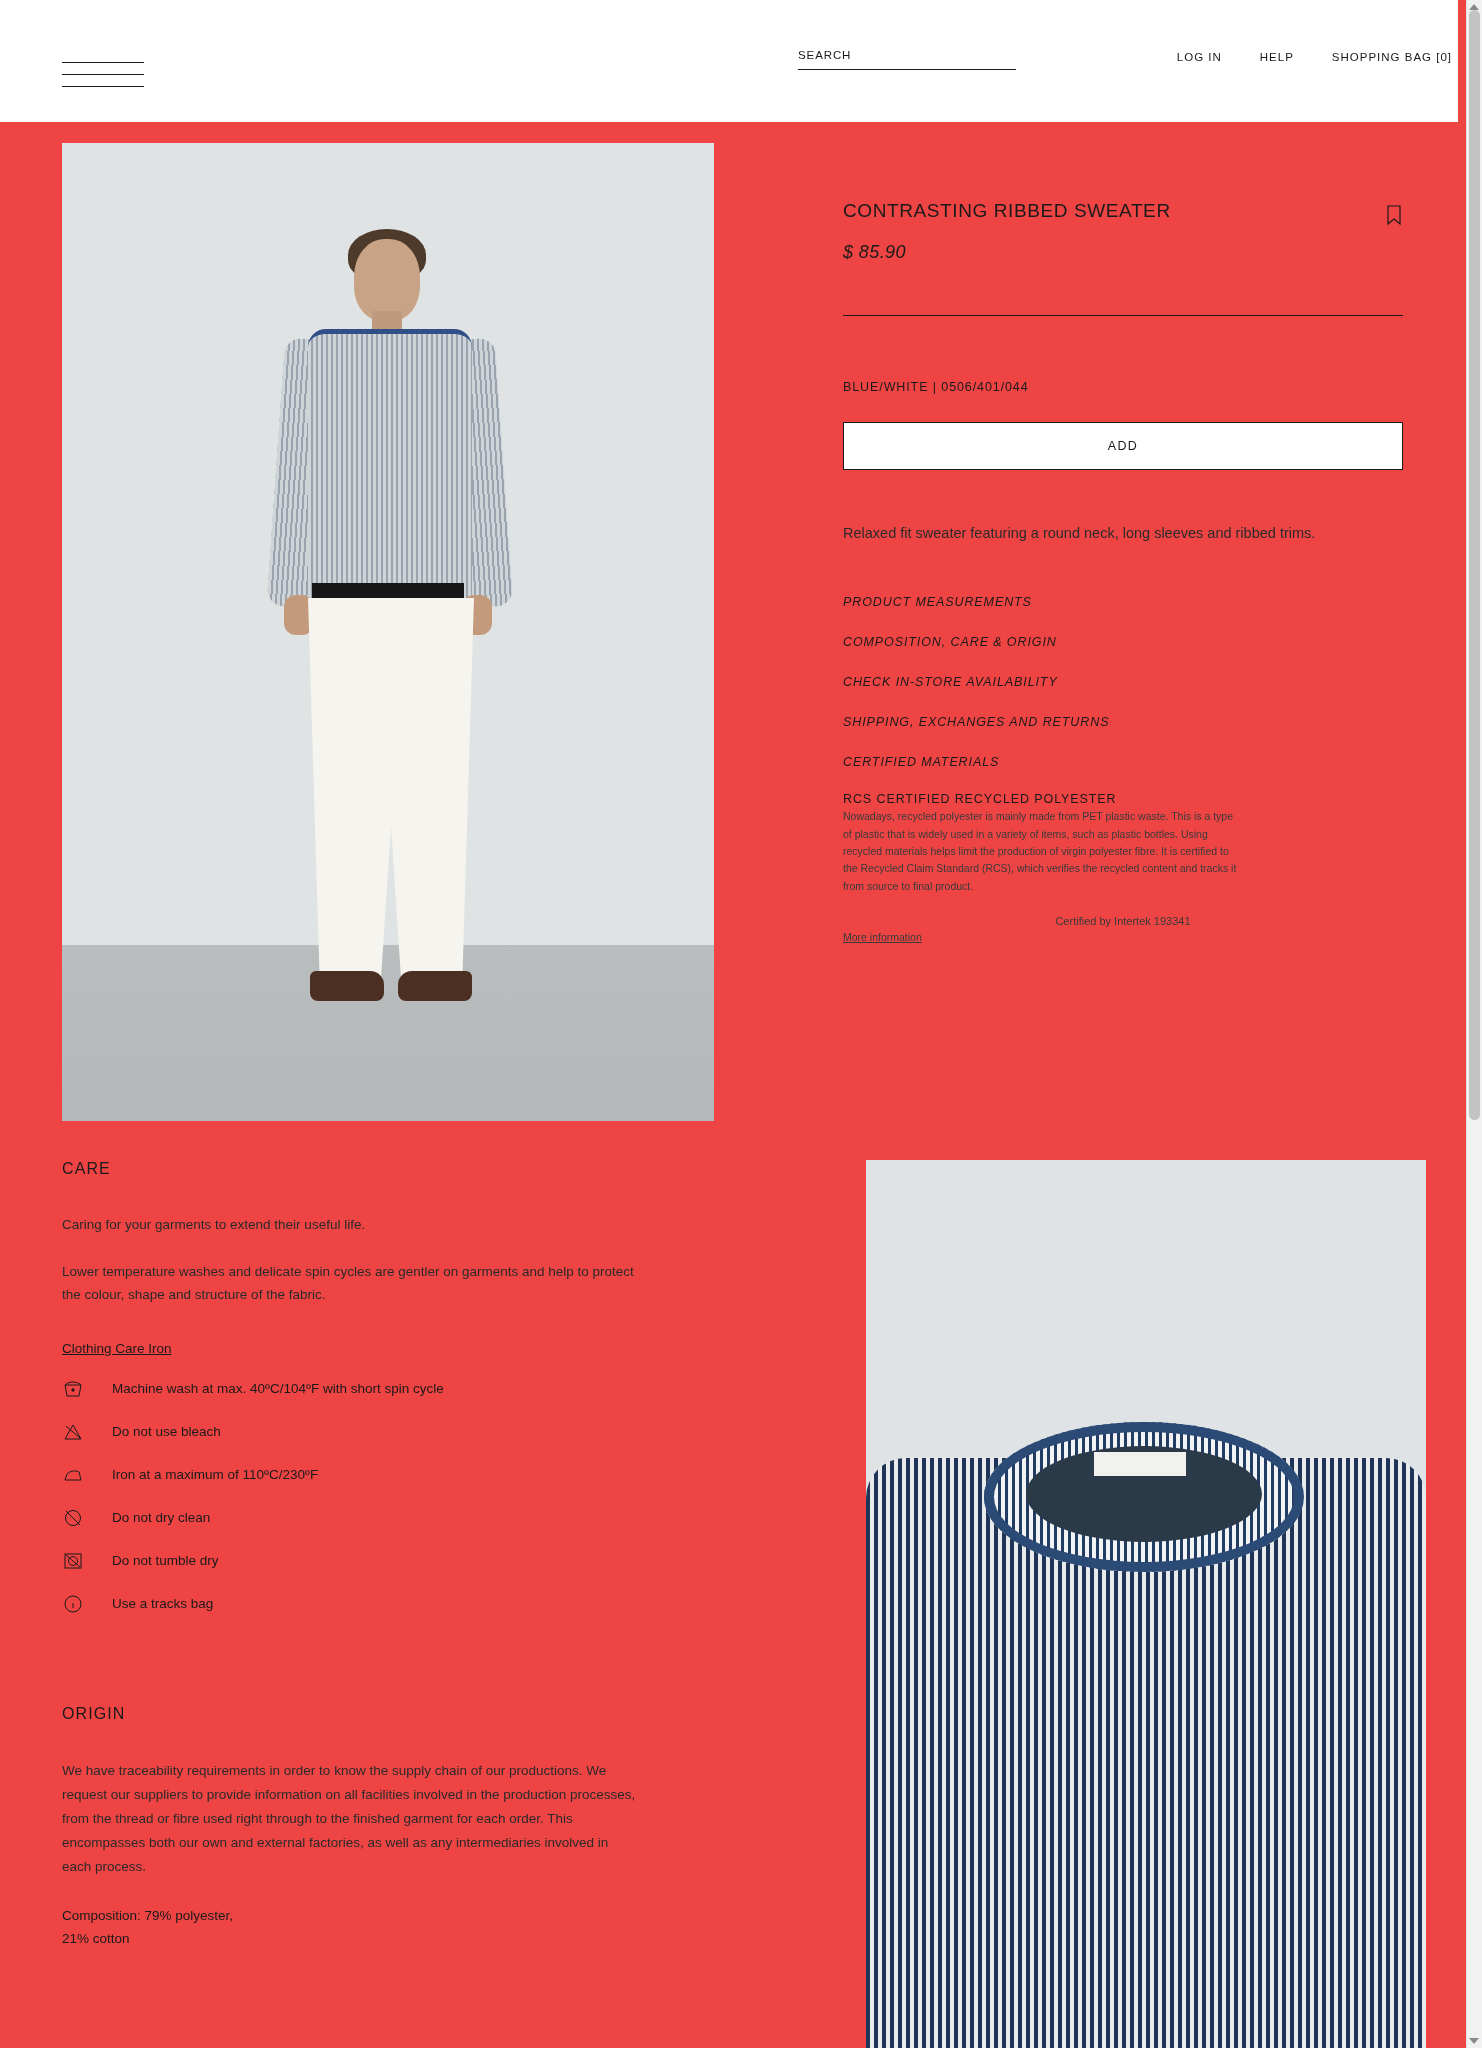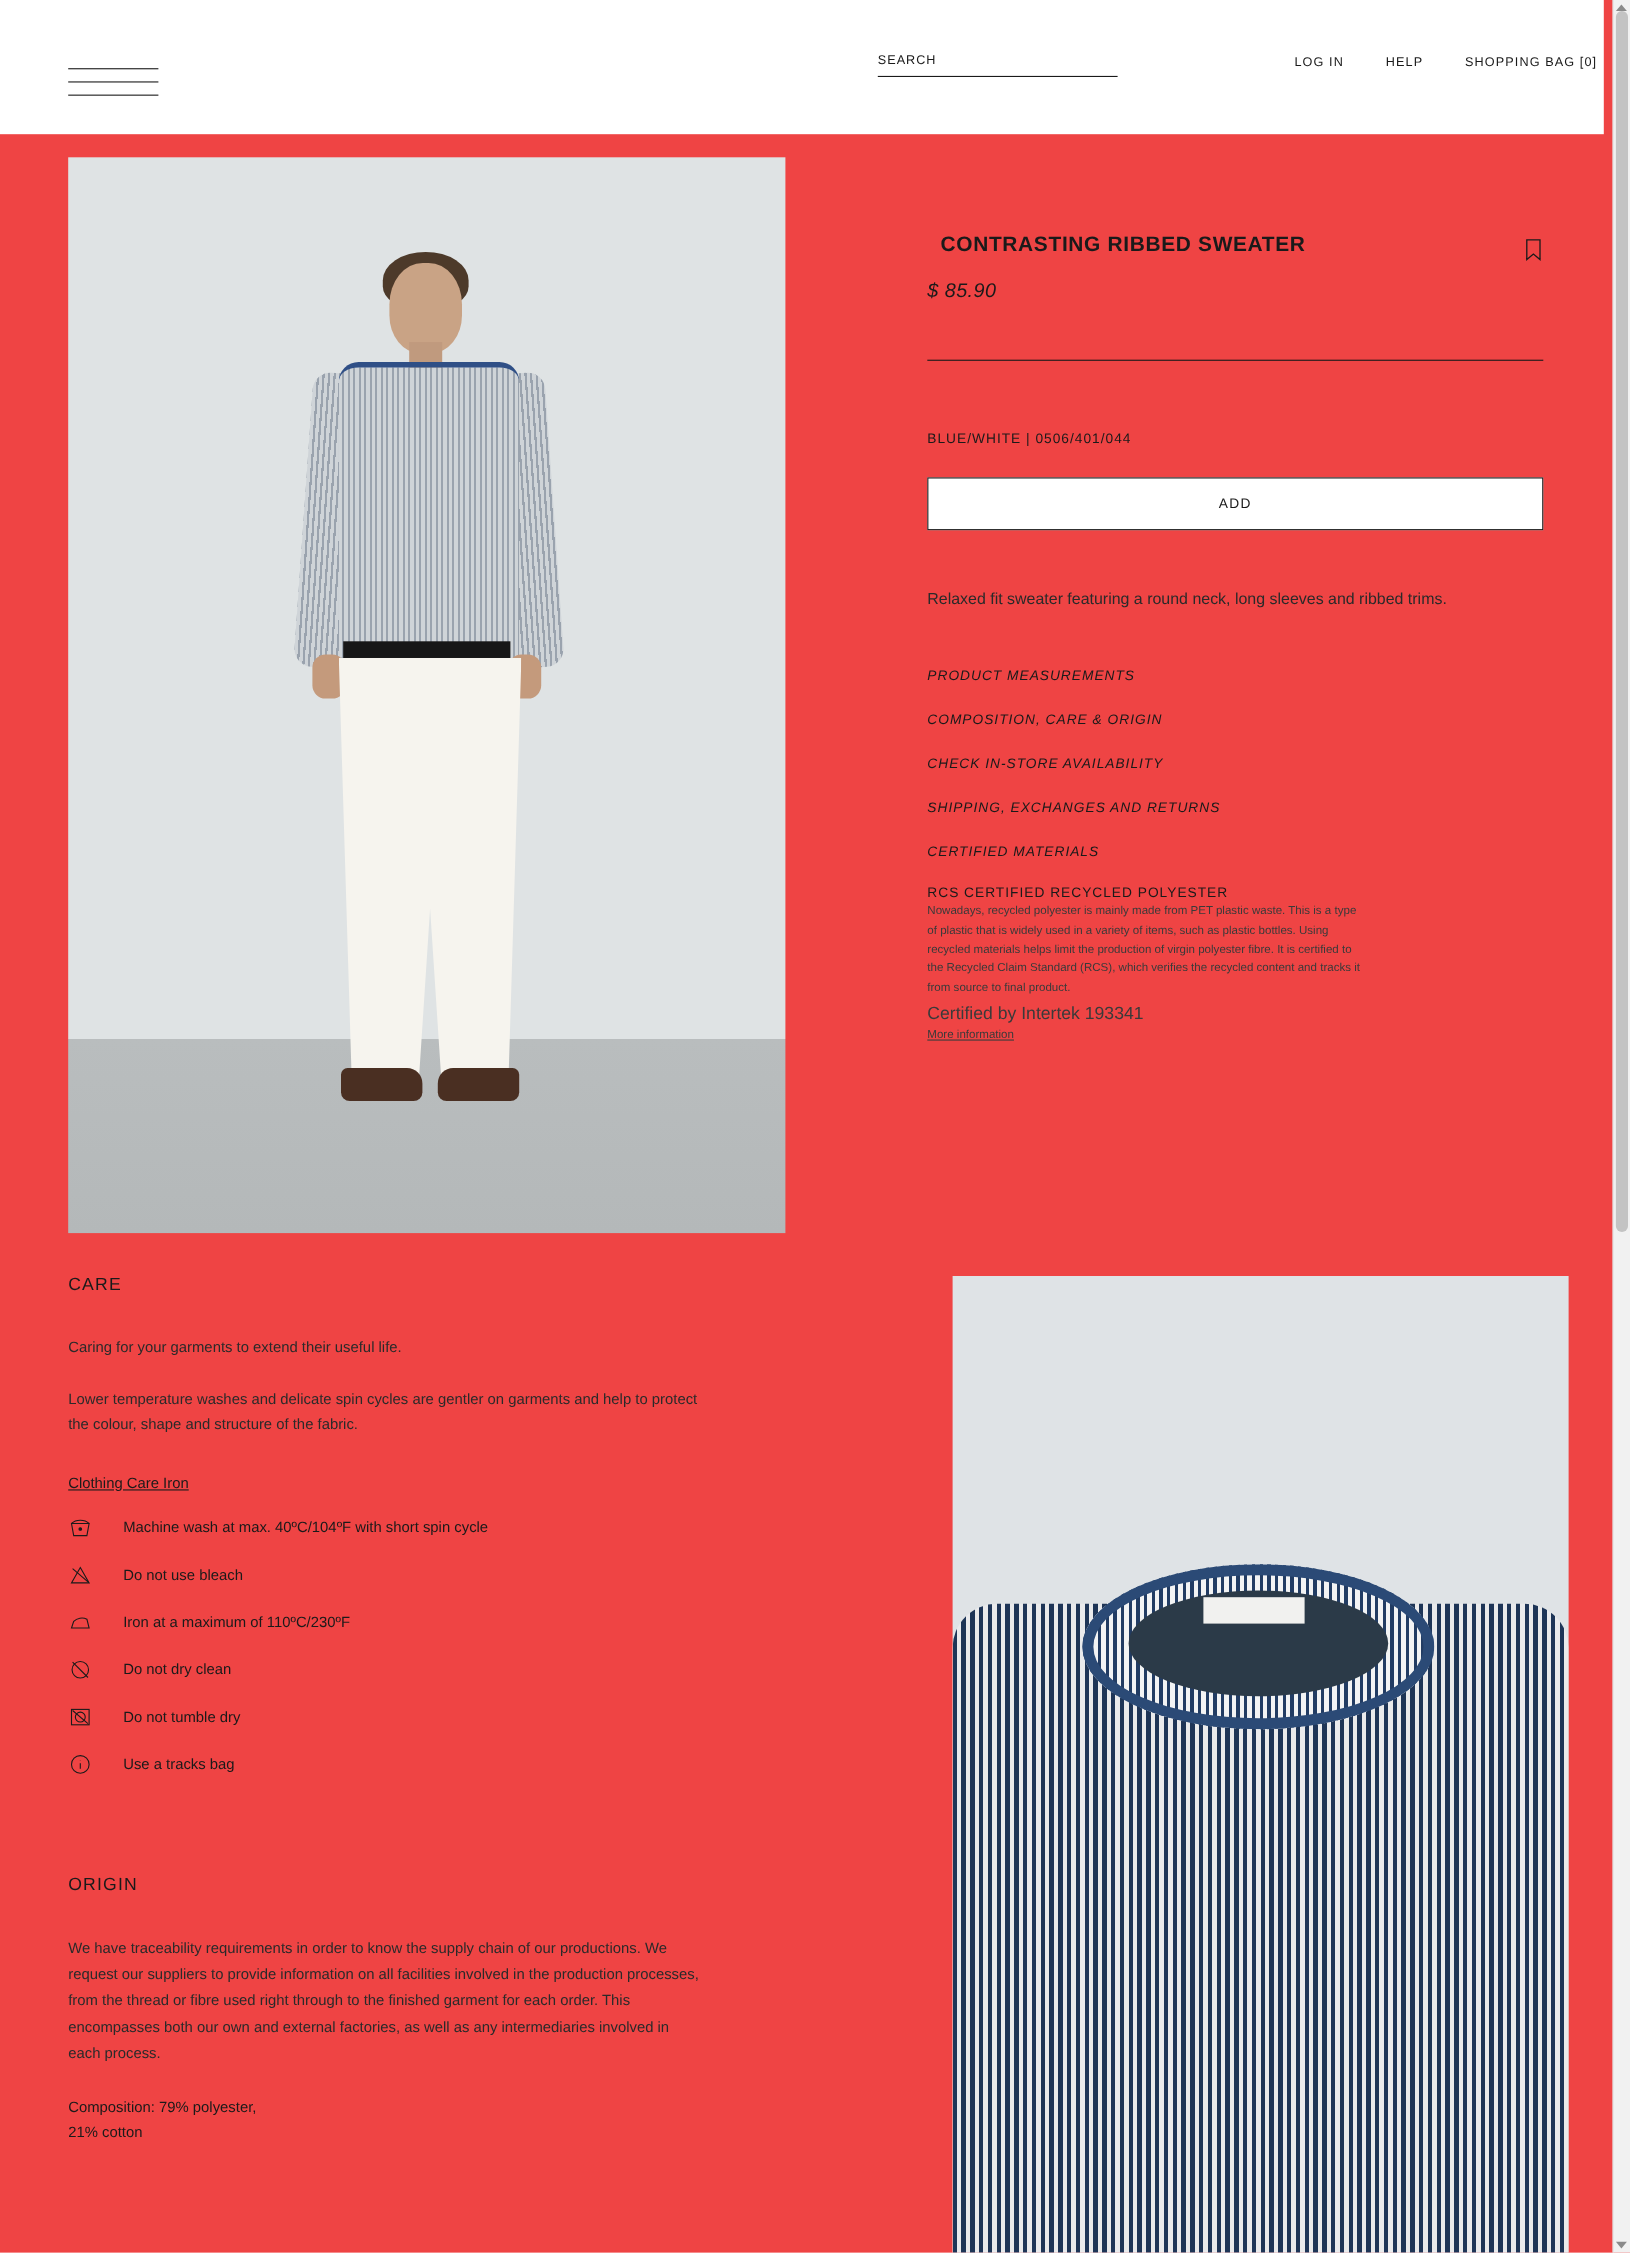--- a/index.html
+++ b/index.html
@@ -139,23 +139,23 @@
 
   .product-panel {
     position: absolute;
     left: 843px;
     top: 200px;
     width: 560px;
   }
   .product-title {
     font-size: 19px;
     letter-spacing: 0.6px;
-    font-weight: 700;
-    color: #1a1a1a;
-    margin: 12px;
+    font-weight: 400;
+    color: #1a1a1a;
+    margin: 0;
   }
   .bookmark-icon {
     position: absolute;
     right: 0;
     top: 4px;
     width: 18px; height: 22px;
     cursor: pointer;
   }
   .product-price {
     font-size: 18px;
@@ -206,23 +206,24 @@
     letter-spacing: 0.9px;
     margin-bottom: 2px;
   }
   .cert-body {
     font-size: 10.5px;
     line-height: 1.65;
     color: #3a3a3a;
     max-width: 400px;
   }
   .cert-by {
-    margin-top: 6px;
-    font-size: 16px;
+    margin-top: 20px;
+    font-size: 11px;
     color: #3a3a3a;
+    text-align: center;
   }
   .cert-link {
     display: inline-block;
     margin-top: 4px;
     font-size: 10.5px;
     color: #3a3a3a;
     text-decoration: underline;
     cursor: pointer;
   }
 

